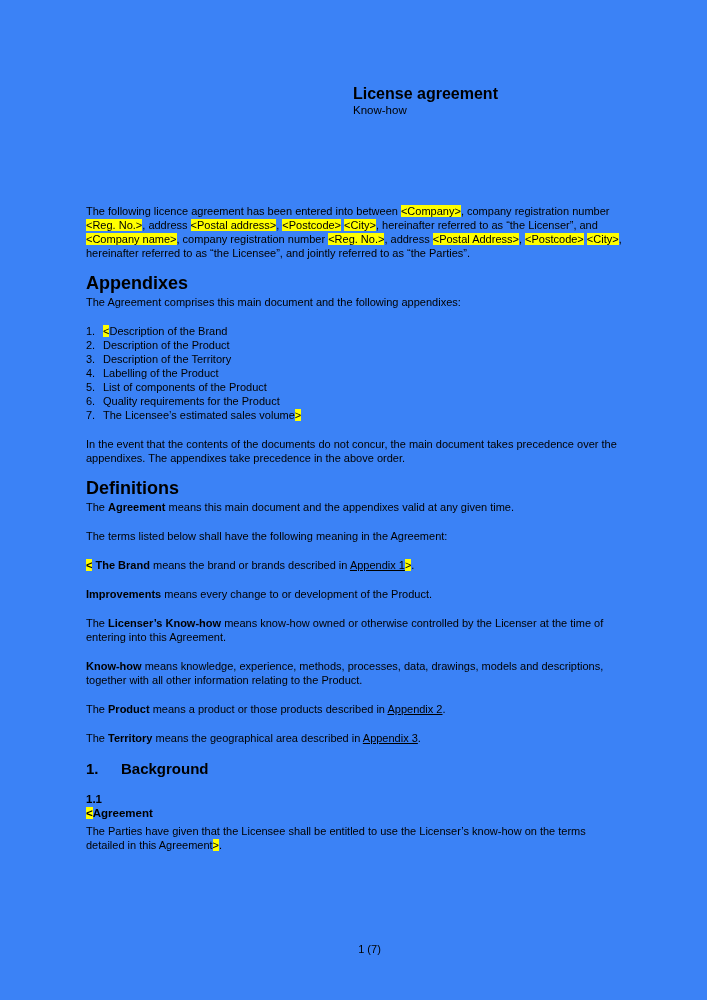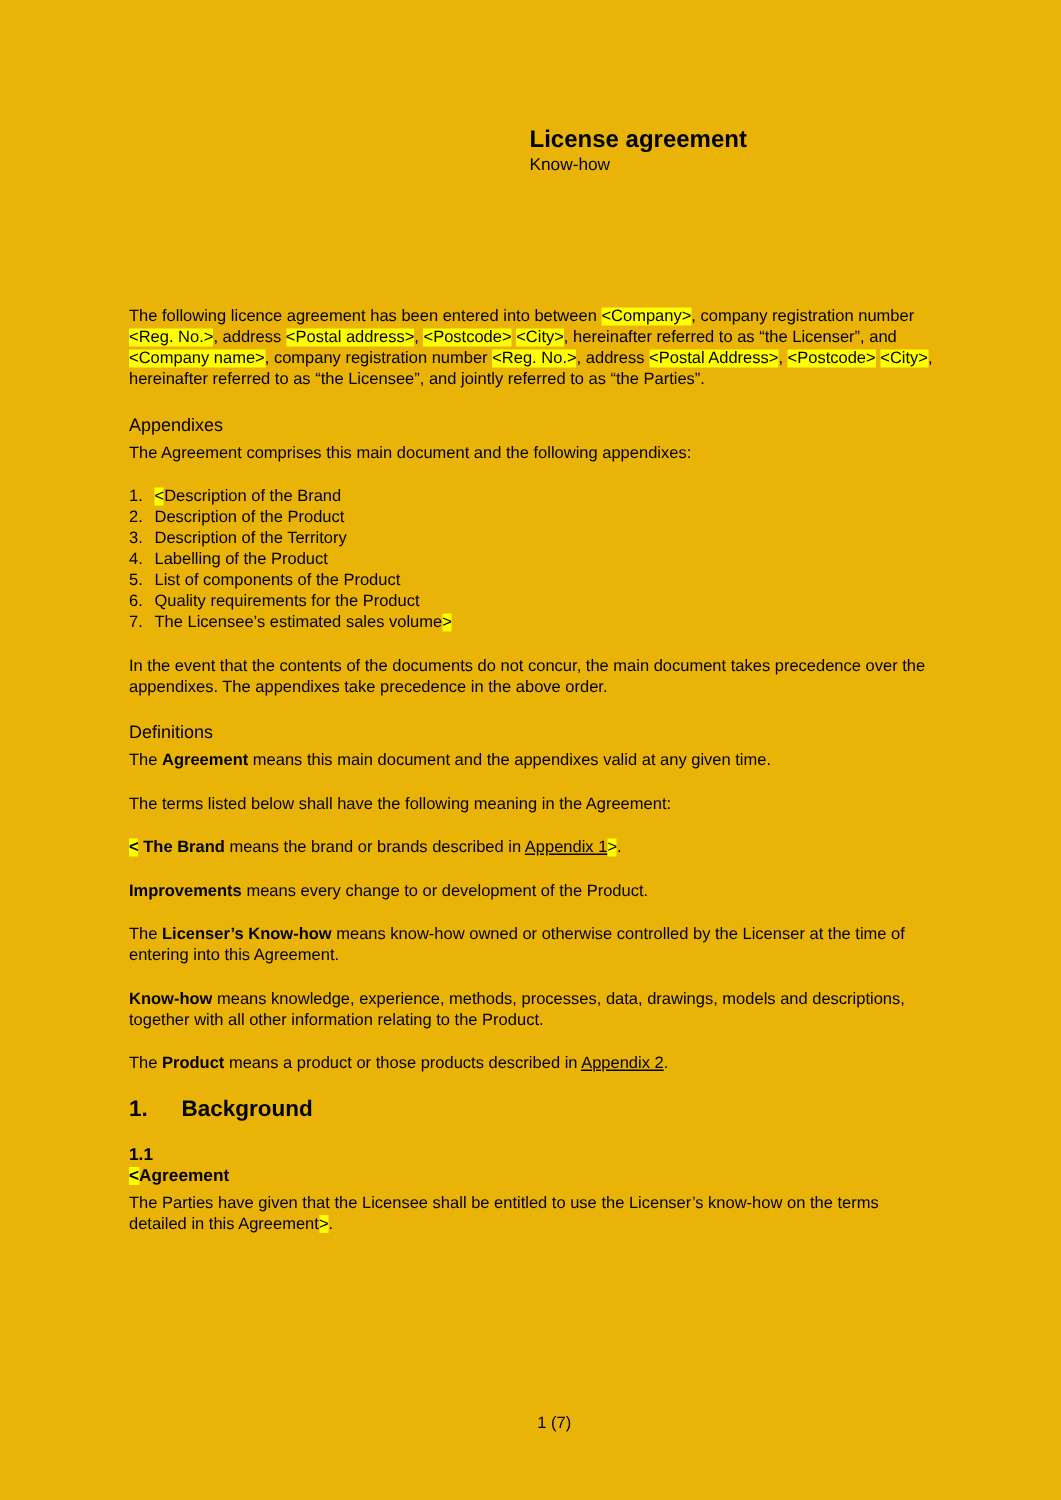--- a/index.html
+++ b/index.html
@@ -6,21 +6,21 @@
   body {
     width: 707px; height: 1000px;
     background: #ffffff;
     font-family: "Liberation Sans", "DejaVu Sans", sans-serif;
     color: #000000;
     -webkit-font-smoothing: antialiased;
   }
   .page {
     position: relative;
     width: 707px; height: 1000px;
-    background: #eab308;
+    background: #3b82f6;
     overflow: hidden;
     font-size: 11px;
     line-height: 14px;
   }
   .title-block {
     position: absolute;
     left: 353px; top: 84px;
   }
   .doc-title {
     font-size: 16px;
@@ -34,22 +34,22 @@
     margin: 0;
   }
   .content {
     position: absolute;
     left: 86px; top: 204px;
     width: 536px;
   }
   .content p { margin: 0 0 15px 0; }
   .hl { background: #ffff00; }
   h2.section-heading {
-    font-size: 12px;
-    font-weight: normal;
+    font-size: 18px;
+    font-weight: bold;
     line-height: 17px;
     margin: 15px 0 3px 0;
   }
   .appendix-list {
     list-style: none;
     margin: 0 0 15px 0;
     padding: 0;
   }
   .appendix-list li { display: flex; line-height: 14px; }
   .li-num { flex: none; width: 17px; }
@@ -132,20 +132,21 @@
 
     <h2 class="section-heading">Definitions</h2>
     <p><span>The </span><span style="font-weight: bold;">Agreement</span><span> means this main document and the appendixes valid at any given time.</span></p>
 
     <p>The terms listed below shall have the following meaning in the Agreement:</p>
     <p><span class="hl" style="font-weight: bold;">&lt;</span><span style="font-weight: bold;"> </span><span style="font-weight: bold;">The Brand</span><span> means the brand or brands described in </span><span style="text-decoration: underline;">Appendix 1</span><span class="hl">&gt;</span><span>.</span></p>
     <p><span style="font-weight: bold;">Improvements</span><span> means every change to or development of the Product.</span></p>
     <p><span>The </span><span style="font-weight: bold;">Licenser’s Know-how</span><span> means know-how owned or otherwise controlled by the Licenser at the time of entering into this Agreement.</span></p>
     <p><span style="font-weight: bold;">Know-how</span><span> means knowledge, experience, methods, processes, data, drawings, models and descriptions, together with all other information relating to the Product.</span></p>
     <p><span>The </span><span style="font-weight: bold;">Product</span><span> means a product or those products described in </span><span style="text-decoration: underline;">Appendix 2</span><span>.</span></p>
+    <p><span>The </span><span style="font-weight: bold;">Territory</span><span> means the geographical area described in </span><span style="text-decoration: underline;">Appendix 3</span><span>.</span></p>
 
     <div class="bg-heading">
       <span class="bg-num">1.</span>
       <span>Background</span>
     </div>
 
     <div class="sub-heading">
       <span class="sub-num">1.1</span>
       <span><span class="hl" style="font-weight: bold;">&lt;</span><span style="font-weight: bold;">Agreement</span></span>
     </div>

